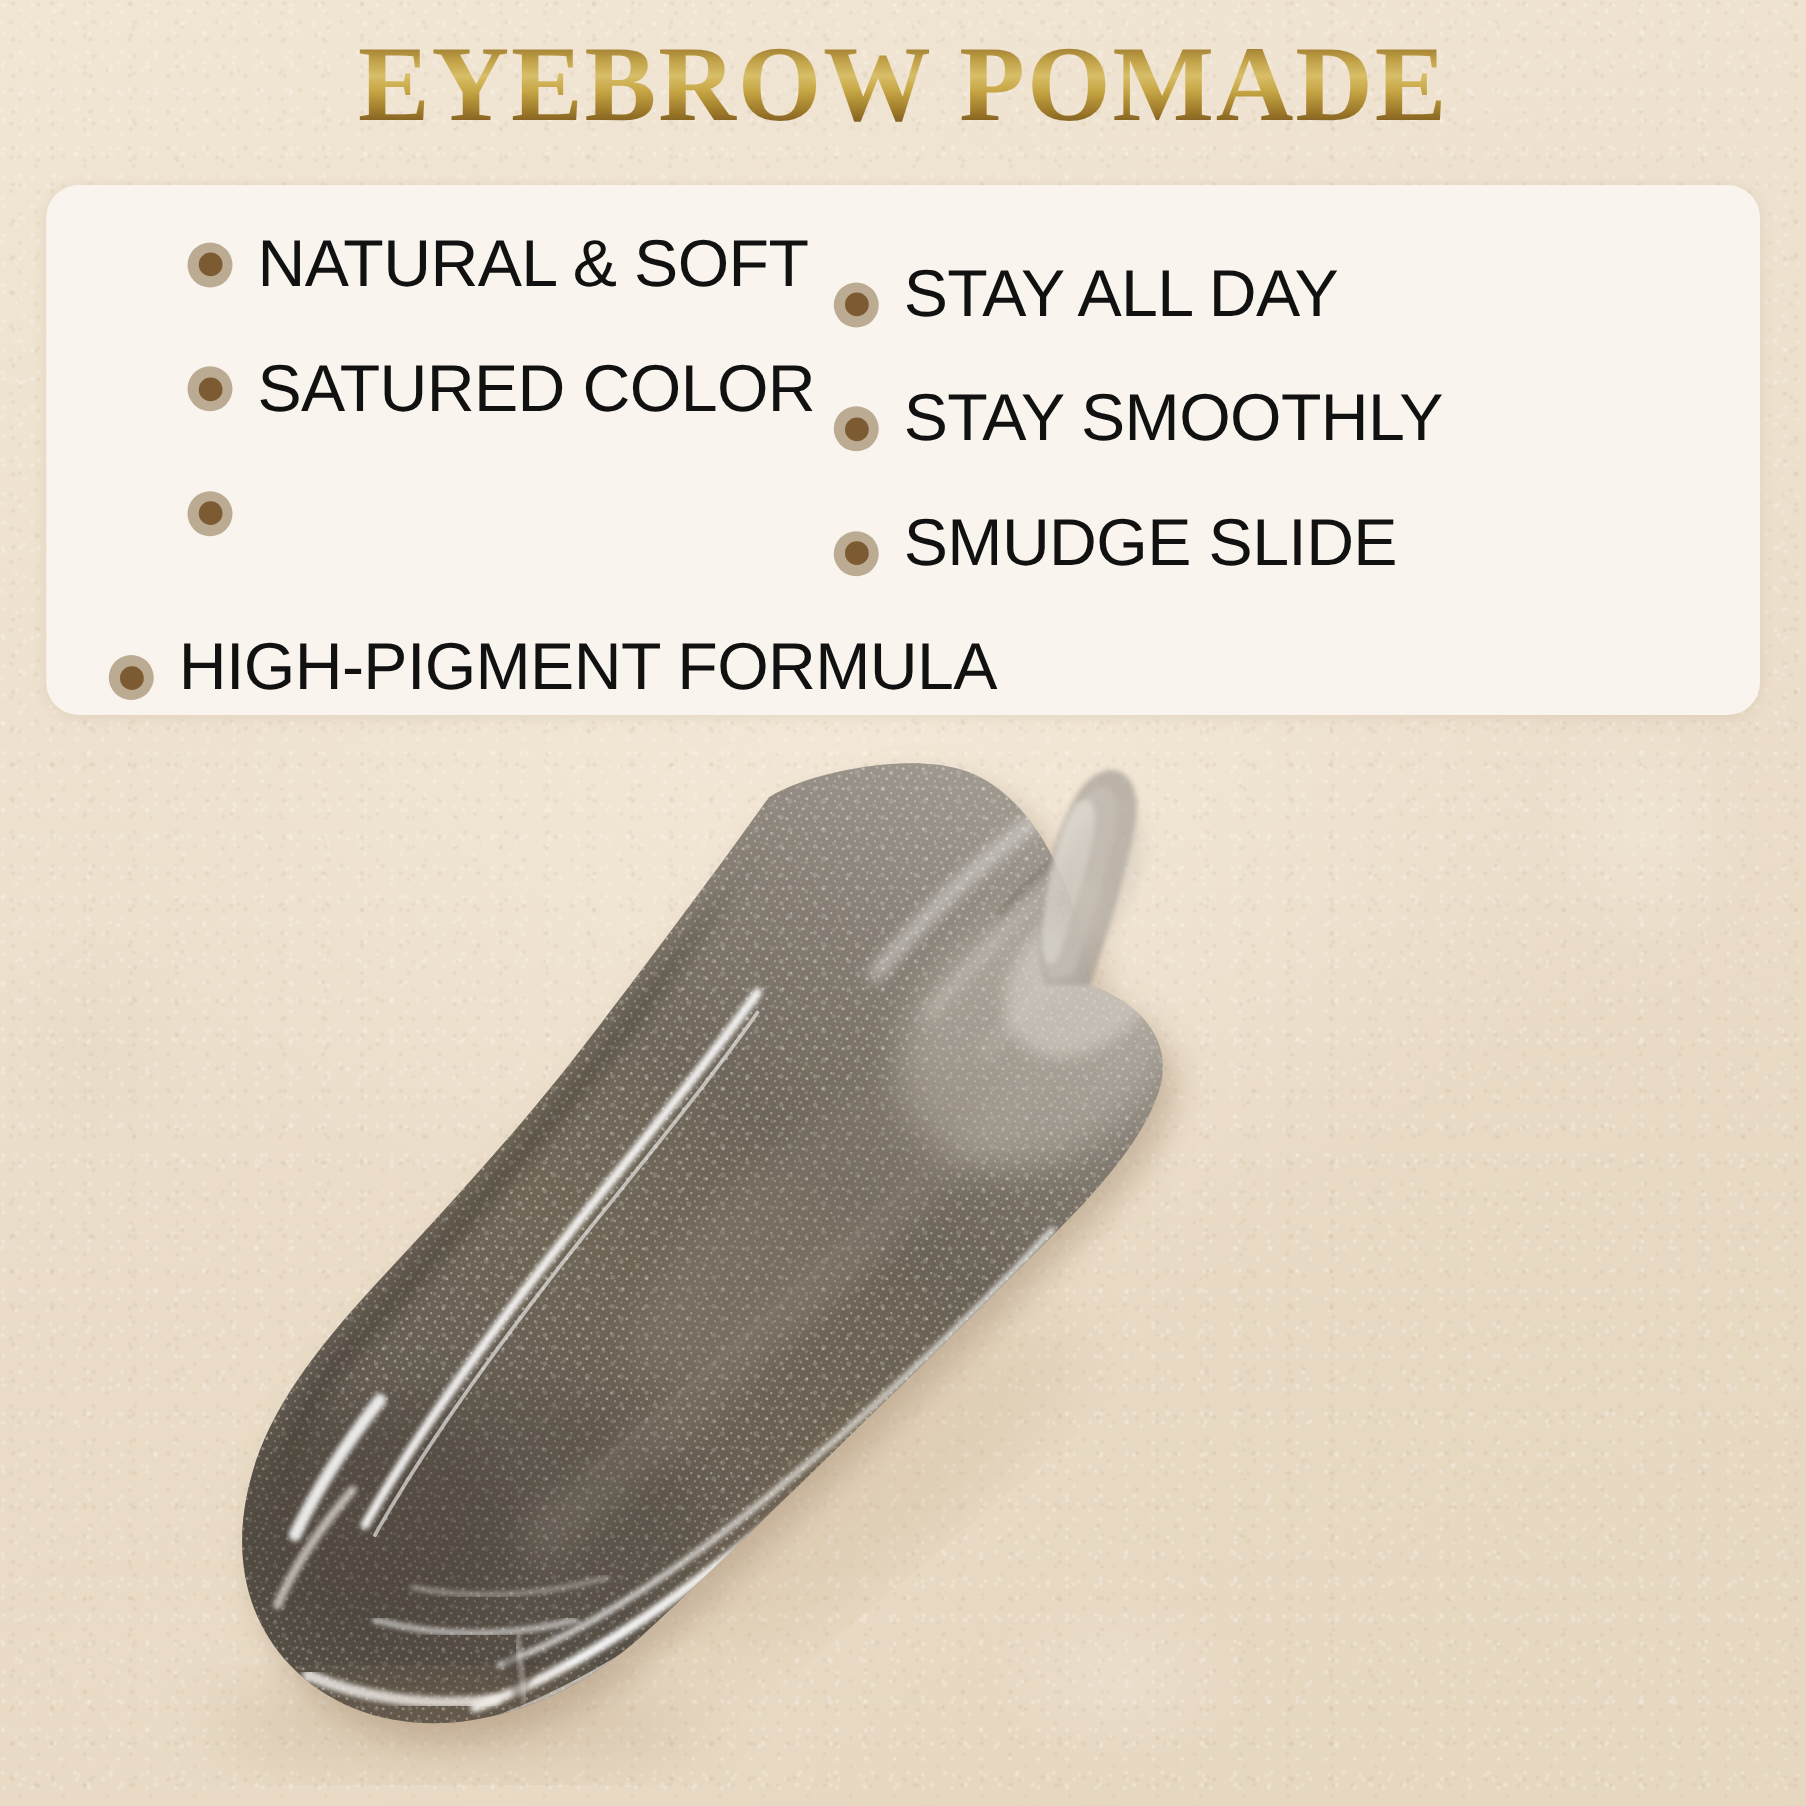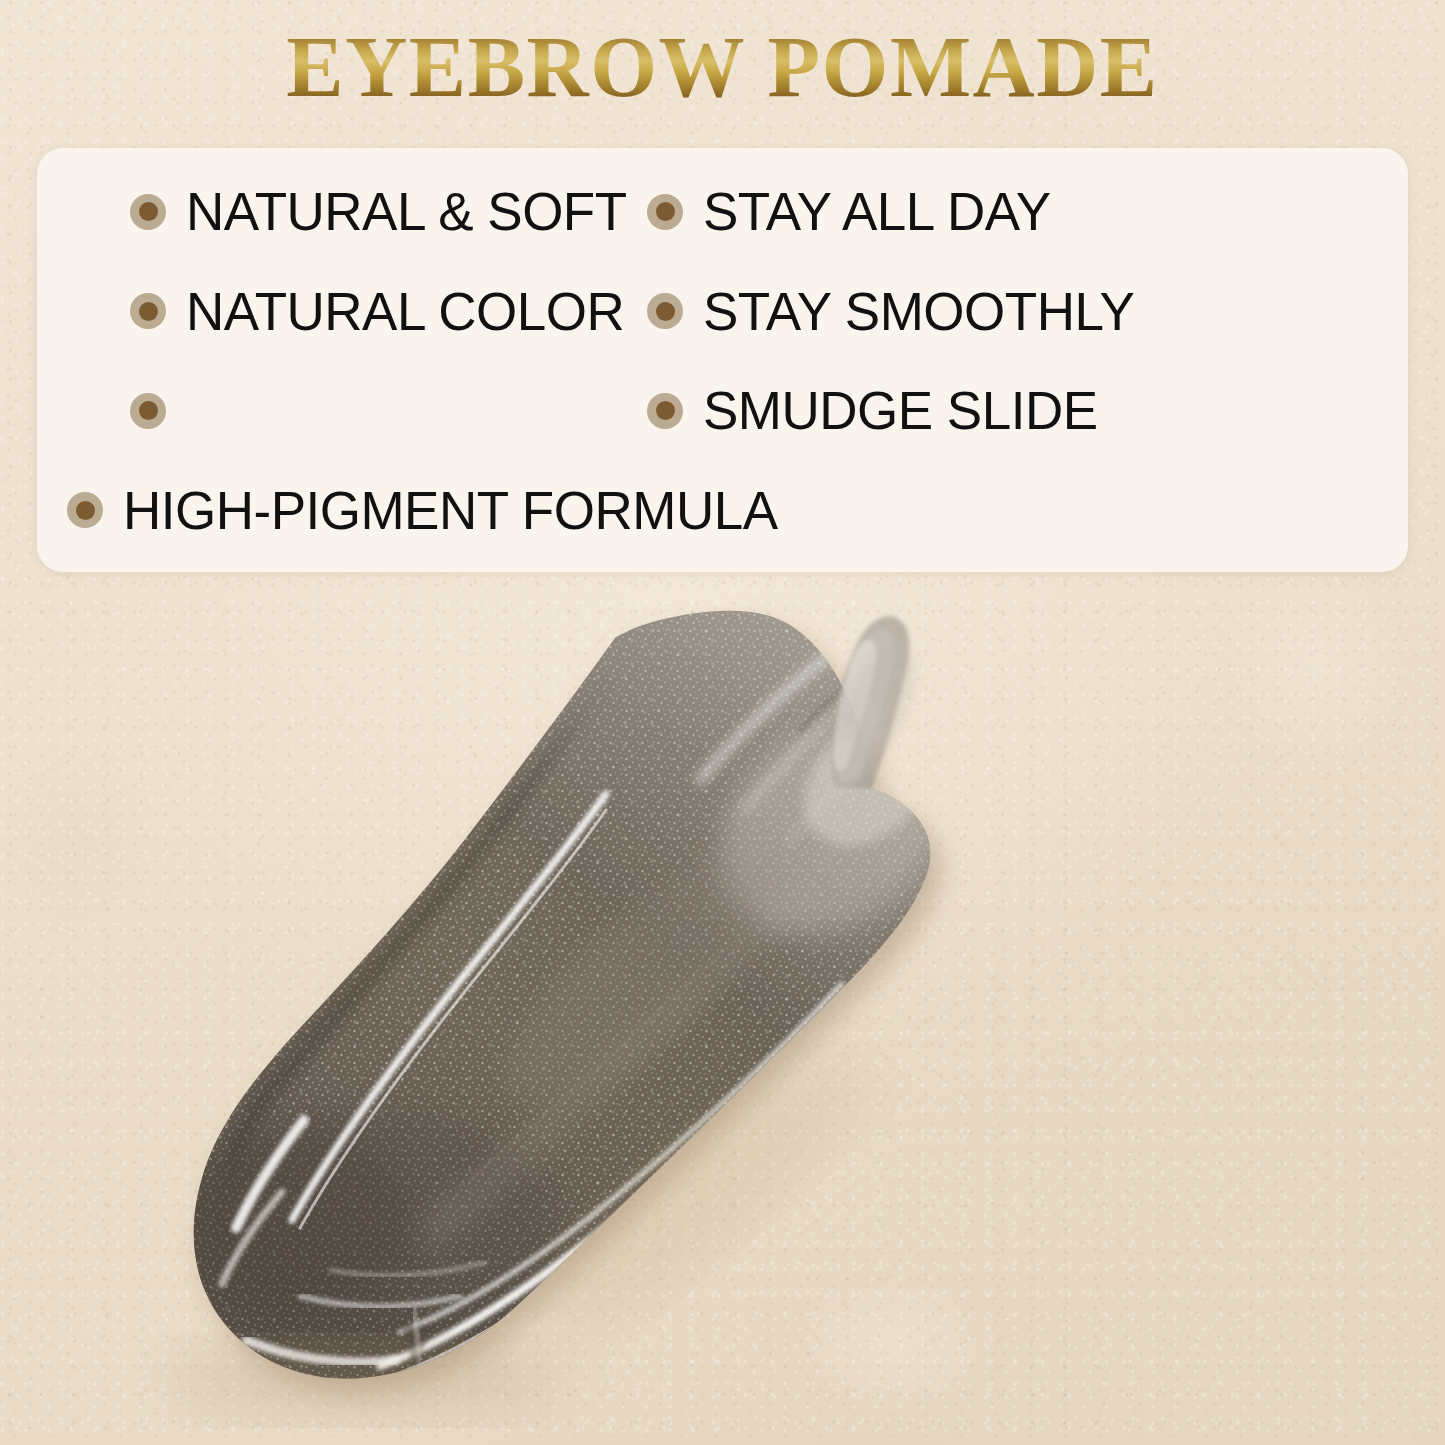--- a/index.html
+++ b/index.html
@@ -102,28 +102,29 @@
     box-shadow: 0 2px 10px rgba(140,118,88,.13);
   }
   #features-grid {
     position: absolute;
     inset: 0;
     display: grid;
     grid-template-columns: 580px 1fr;
     grid-template-rows: repeat(4, 1fr);
     padding: 14px 0 12px 0;
     box-sizing: border-box;
+    margin-left: 20px;
   }
   .feature-item {
     display: flex;
     align-items: center;
     gap: 20px;
     padding-left: 93px;
   }
-  .feature-item.col-right { padding-left: 30px; }
+  .feature-item.col-right { padding-left: 30px; align-items: flex-end; }
 
   .bullet-icon {
     flex: 0 0 auto;
     width: 36px;
     height: 36px;
     border-radius: 50%;
     background: #BCAB93;
     display: flex;
     align-items: center;
     justify-content: center;
@@ -173,21 +174,21 @@
         <span class="bullet-icon"></span>
         <span class="feature-label">NATURAL &amp; SOFT</span>
       </div>
       <div class="feature-item col-right">
         <span class="bullet-icon"></span>
         <span class="feature-label">STAY ALL DAY</span>
       </div>
 
       <div class="feature-item">
         <span class="bullet-icon"></span>
-        <span class="feature-label">NATURAL COLOR</span>
+        <span class="feature-label">SATURED COLOR</span>
       </div>
       <div class="feature-item col-right">
         <span class="bullet-icon"></span>
         <span class="feature-label">STAY SMOOTHLY</span>
       </div>
 
       <div class="feature-item">
         <span class="bullet-icon"></span>
       </div>
       <div class="feature-item col-right">

